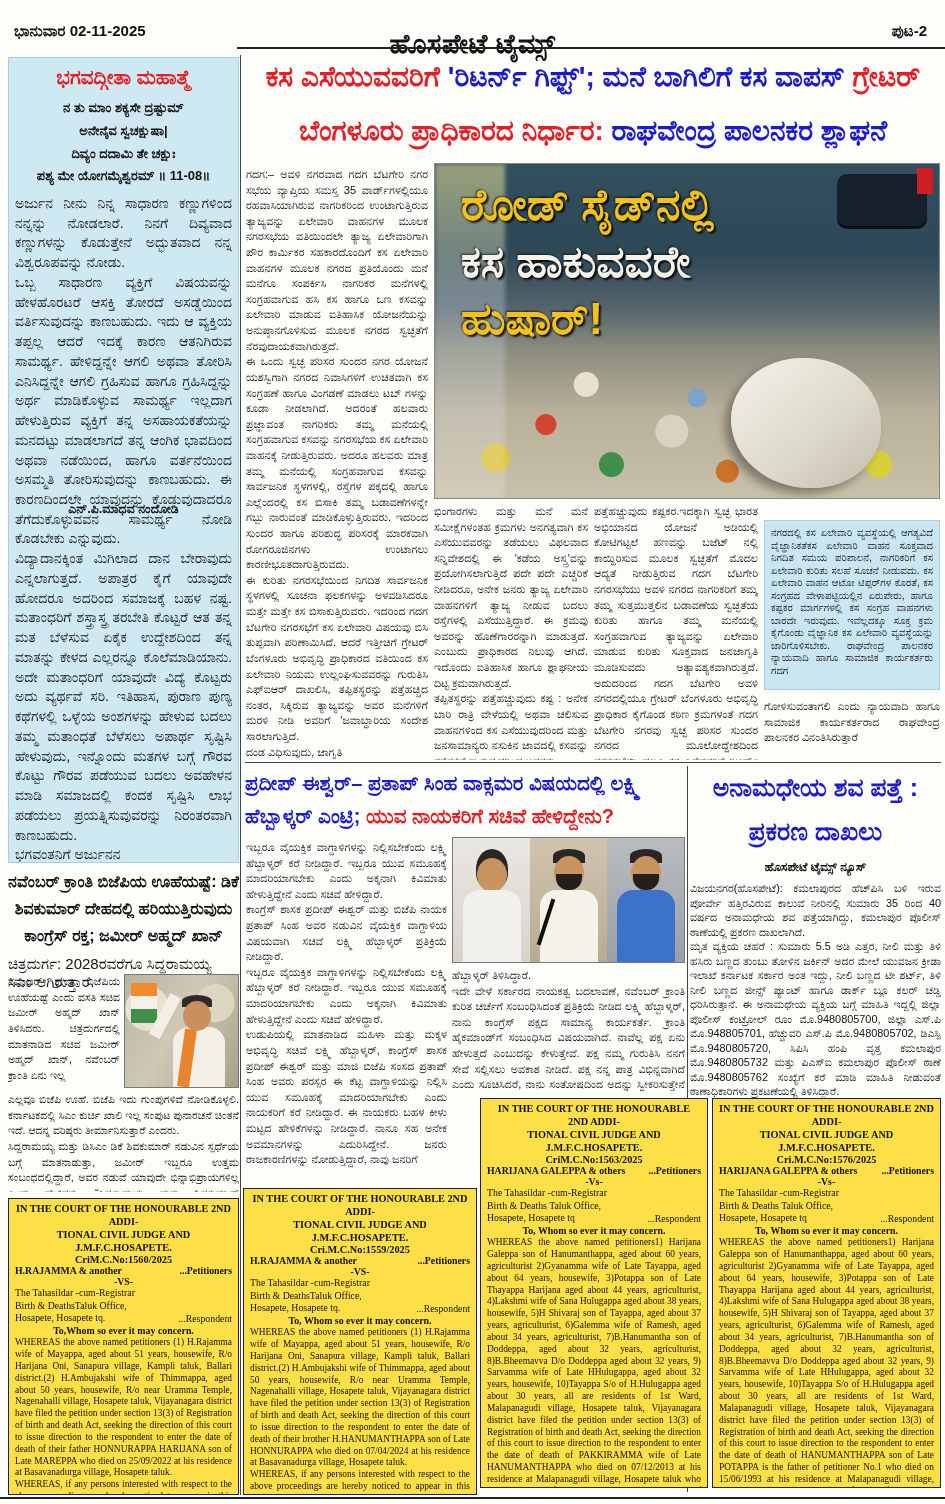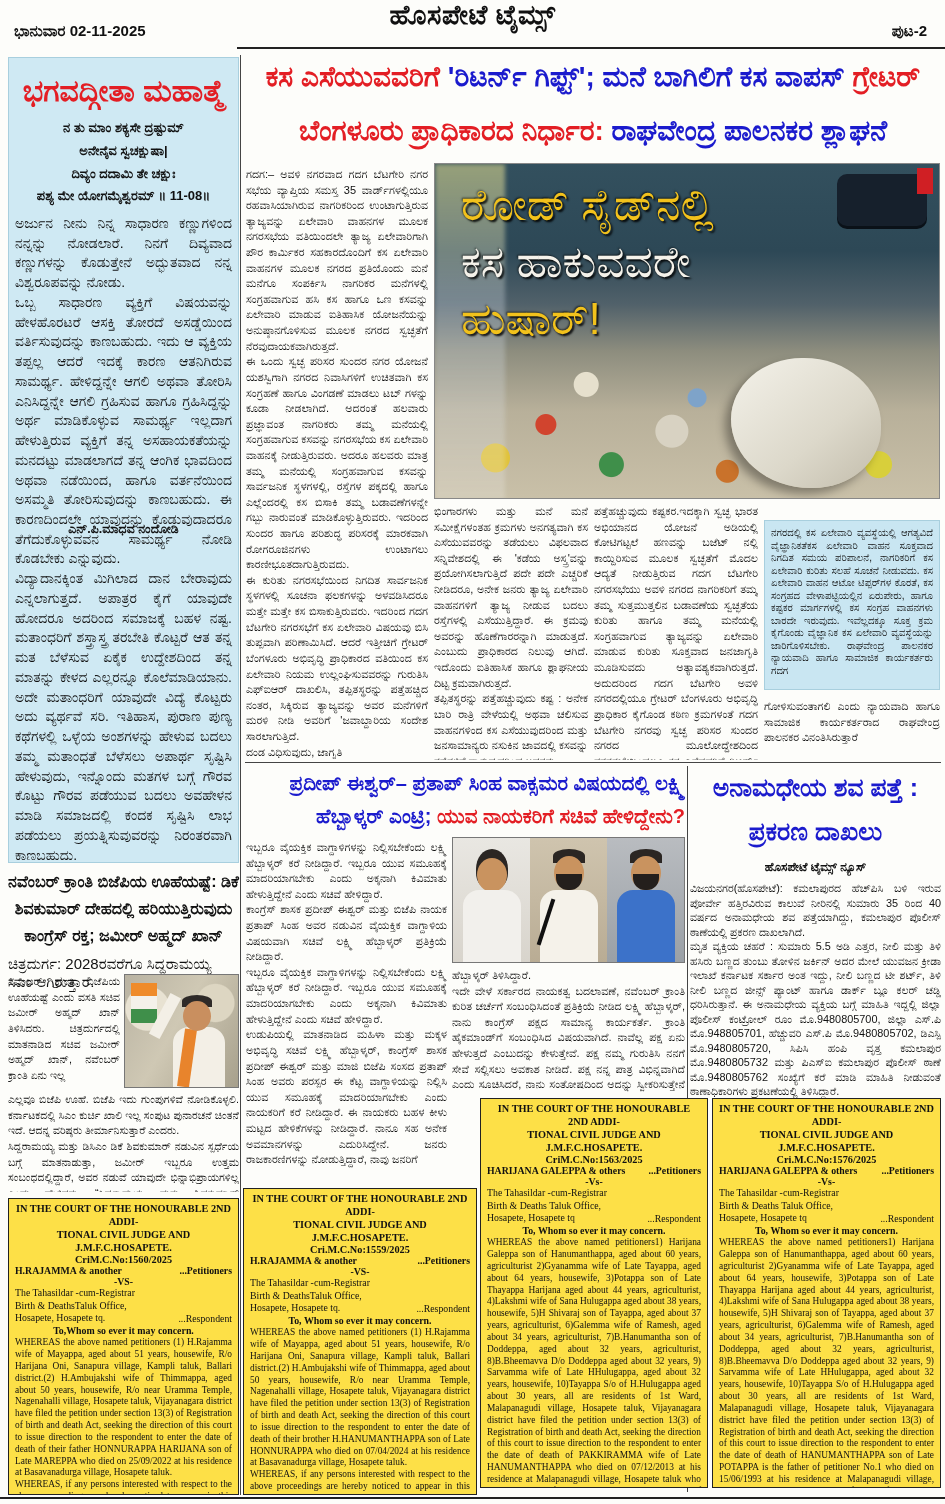--- a/index.html
+++ b/index.html
@@ -10,27 +10,27 @@
     font-family: "Liberation Sans", sans-serif; color:#111;
   }
   .abs { position:absolute; }
   .pre { white-space: pre-line; }
   .just { text-align: justify; }
   .kbody { font-size: 11px; line-height: 1.42; overflow: hidden; }
   .hl-red { color:#e31e24; }
   .hl-blue { color:#1b1bcd; }
   
   #hdr-date { left:14px; top:22px; font-weight:bold; font-size:15px; }
-  #masthead { left:0; top:0; width:945px; text-align:center; font-weight:800; font-size:27px; letter-spacing:0.5px; }
+  #masthead { left:0; top:29px; width:945px; text-align:center; font-weight:800; font-size:27px; letter-spacing:0.5px; }
   #hdr-page { right:18px; top:22px; font-weight:bold; font-size:15px; position:absolute; }
   .rule-h { background:#222; height:2px; }
   .rule-v { background:#444; width:1px; }
   
   #gita { left:8px; top:57px; width:231px; height:806px; background:#cfe9f3; border:1px solid #a8cfde; padding:6px 6px 0 6px; overflow:hidden; }
-  #gita-title { text-align:center; color:#e31e24; font-weight:800; font-size:30px; margin-top:10px; }
+  #gita-title { text-align:center; color:#e31e24; font-weight:800; font-size:20px; margin-top:2px; }
   #gita-verse { text-align:center; font-weight:bold; font-size:13px; line-height:1.75; margin-top:8px; }
   #gita-img { position:relative; margin:10px auto 0 auto; width:213px; height:212px; border:1px solid #555; overflow:hidden;
     background: linear-gradient(160deg,#6e2a14 0%, #a64a1e 30%, #c97b2e 55%, #8a4a22 80%, #5c2a12 100%); }
   #gita-img .fig1 { position:absolute; left:18px; top:28px; width:70px; height:150px; border-radius:35px 35px 8px 8px;
     background: linear-gradient(180deg,#d9a93f 0%, #e7c05a 40%, #b4862f 100%); }
   #gita-img .face1 { position:absolute; left:34px; top:40px; width:34px; height:40px; border-radius:50%; background:#7d9bd1; }
   #gita-img .crown1 { position:absolute; left:28px; top:22px; width:46px; height:22px; border-radius:8px 8px 0 0; background:#e9cf6a; }
   #gita-img .garland { position:absolute; left:40px; top:78px; width:22px; height:70px; border-radius:10px; background:repeating-linear-gradient(180deg,#d94b3a 0 8px,#e9e4da 8px 14px); }
   #gita-img .fig2 { position:absolute; right:16px; top:70px; width:62px; height:110px; border-radius:30px 30px 6px 6px;
     background: linear-gradient(180deg,#e0b24a 0%, #c9933a 60%, #9c6b26 100%); }
@@ -80,30 +80,30 @@
       radial-gradient(circle at 68% 76%, #55b058 0 10px, transparent 11px),
       radial-gradient(circle at 88% 90%, #d8cf3b 0 13px, transparent 14px),
       radial-gradient(circle at 78% 64%, #c94b68 0 9px, transparent 10px),
       linear-gradient(180deg,#33505e 0%, #2d4856 26%, #51616a 42%, #8d8d7e 56%, #b8b09a 74%, #c9c0a8 100%);
   }
   #garbage-photo .car { position:absolute; right:12px; top:10px; width:90px; height:52px; border-radius:10px; background:#16202c; box-shadow:0 3px 0 #0a1118; }
   #garbage-photo .lights { position:absolute; left:0; top:0; width:70px; height:336px;
     background:linear-gradient(180deg, rgba(250,240,150,0.5) 0%, rgba(200,210,220,0.35) 40%, rgba(255,255,255,0.2) 100%); filter:blur(2px); }
   #garbage-photo .sack { position:absolute; right:58px; bottom:10px; width:150px; height:130px; border-radius:48% 52% 46% 54%; background:linear-gradient(140deg,#f4f2ea 0%, #dcd8ca 60%, #c2bcab 100%); box-shadow:-6px 6px 10px rgba(0,0,0,0.35); }
   #garbage-photo .logo { position:absolute; right:6px; top:4px; width:16px; height:26px; background:#d01f24; }
-  .ov-line { position:relative; font-weight:400; text-shadow: 2px 2px 2px rgba(0,0,0,0.85), -1px -1px 2px rgba(0,0,0,0.6); }
+  .ov-line { position:relative; font-weight:700; text-shadow: 2px 2px 2px rgba(0,0,0,0.85), -1px -1px 2px rgba(0,0,0,0.6); }
   #ov1 { margin:16px 0 0 26px; font-size:44px; color:#f2c21c; }
   #ov2 { margin:6px 0 0 26px; font-size:44px; color:#f5f2ea; }
   #ov3 { margin:6px 0 0 26px; font-size:44px; color:#f2c21c; }
   #m-col2 { left:434px; top:504px; width:154px; height:256px; }
   #m-col3 { left:594px; top:504px; width:164px; height:256px; }
   #m-quote { left:764px; top:520px; width:176px; height:170px; background:#c9e6f2; border:1px solid #a8cfde; padding:6px; font-size:10px; line-height:1.25; overflow:hidden; position:absolute; text-align:justify; white-space:pre-line; }
   #m-tail { left:764px; top:699px; width:176px; height:62px; }
   
-  #heb-headline { left:245px; top:767px; width:440px; text-align:right; font-weight:800; font-size:20px; line-height:1.65; }
+  #heb-headline { left:245px; top:767px; width:440px; text-align:left; font-weight:800; font-size:20px; line-height:1.65; }
   #heb-col1 { left:246px; top:840px; width:201px; height:344px; }
   #trio-photo { left:452px; top:837px; width:233px; height:126px; position:absolute; border:1px solid #777; display:flex; overflow:hidden; }
   #trio-photo .p { position:relative; flex:1; overflow:hidden; }
   #trio-photo .p1 { background:linear-gradient(180deg,#e9e7e2 0%, #d8d4cc 100%); }
   #trio-photo .p2 { background:linear-gradient(180deg,#cfc4ae 0%, #b9ac94 100%); }
   #trio-photo .p3 { background:linear-gradient(180deg,#b9bcc0 0%, #9aa0a6 100%); }
   #trio-photo .head { position:absolute; left:50%; top:18px; width:30px; height:34px; margin-left:-15px; border-radius:50%; background:#c9935f; }
   #trio-photo .hair { position:absolute; left:50%; top:11px; width:32px; height:14px; margin-left:-16px; border-radius:50% 50% 0 0; background:#2b2623; }
   #trio-photo .p1 .hair { height:40px; border-radius:50% 50% 40% 40%; }
   #trio-photo .p1 .head { top:20px; }

